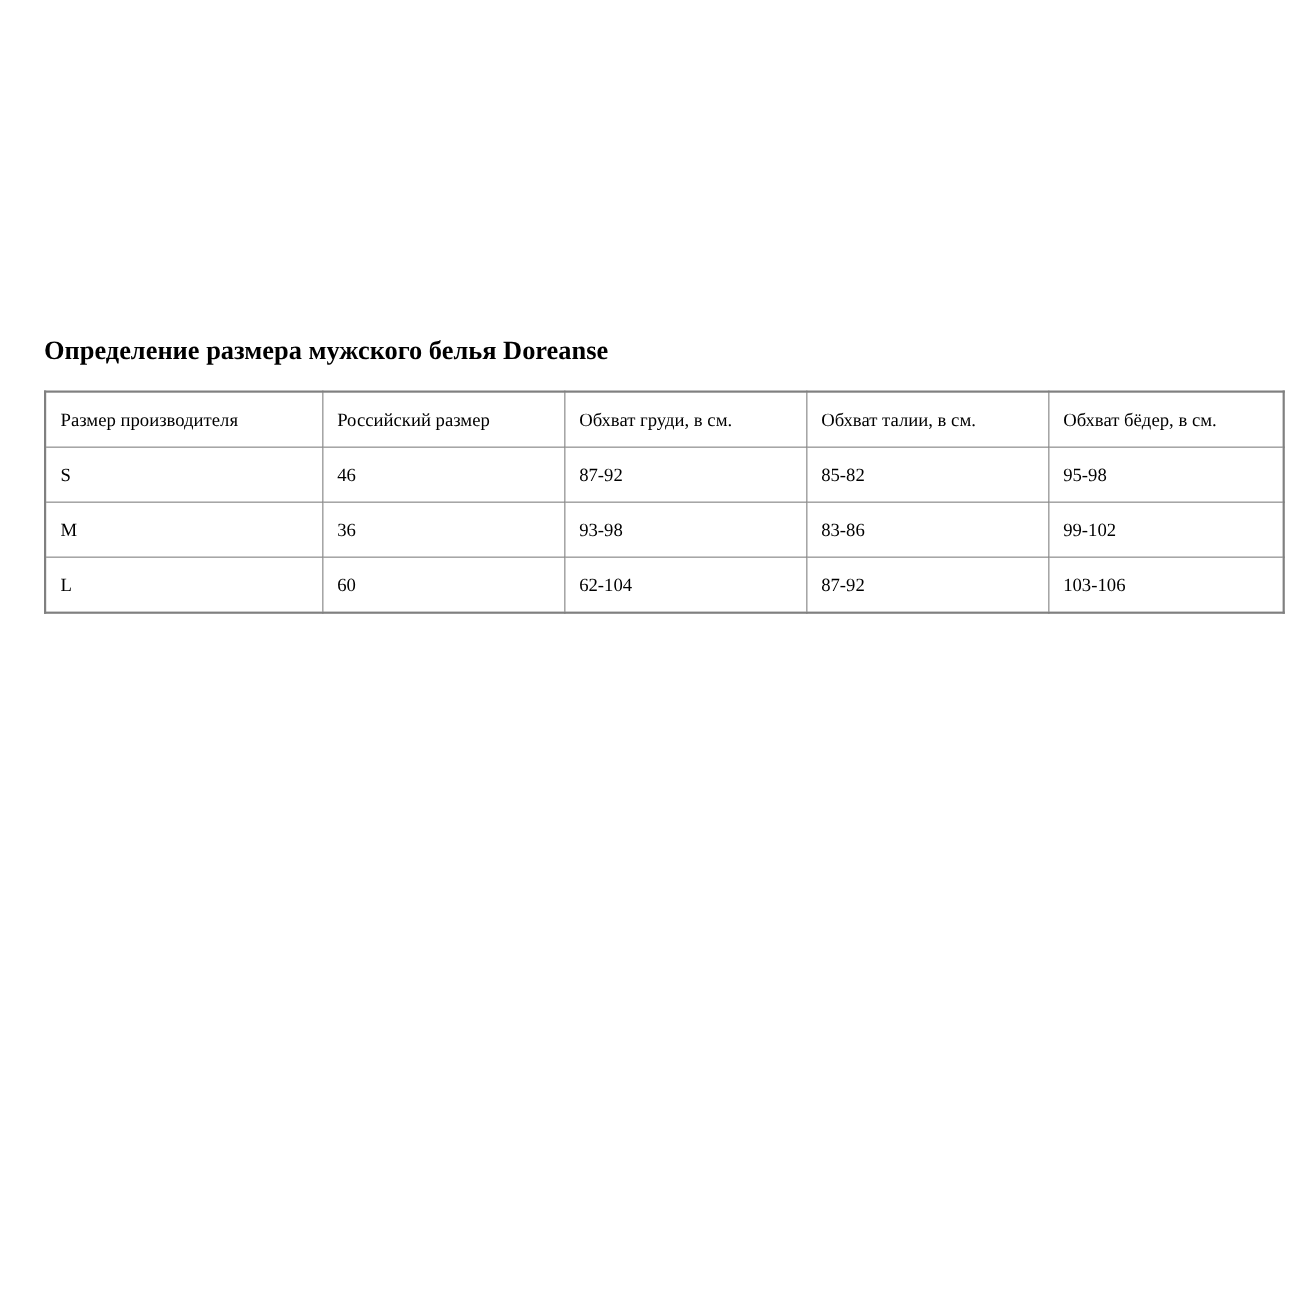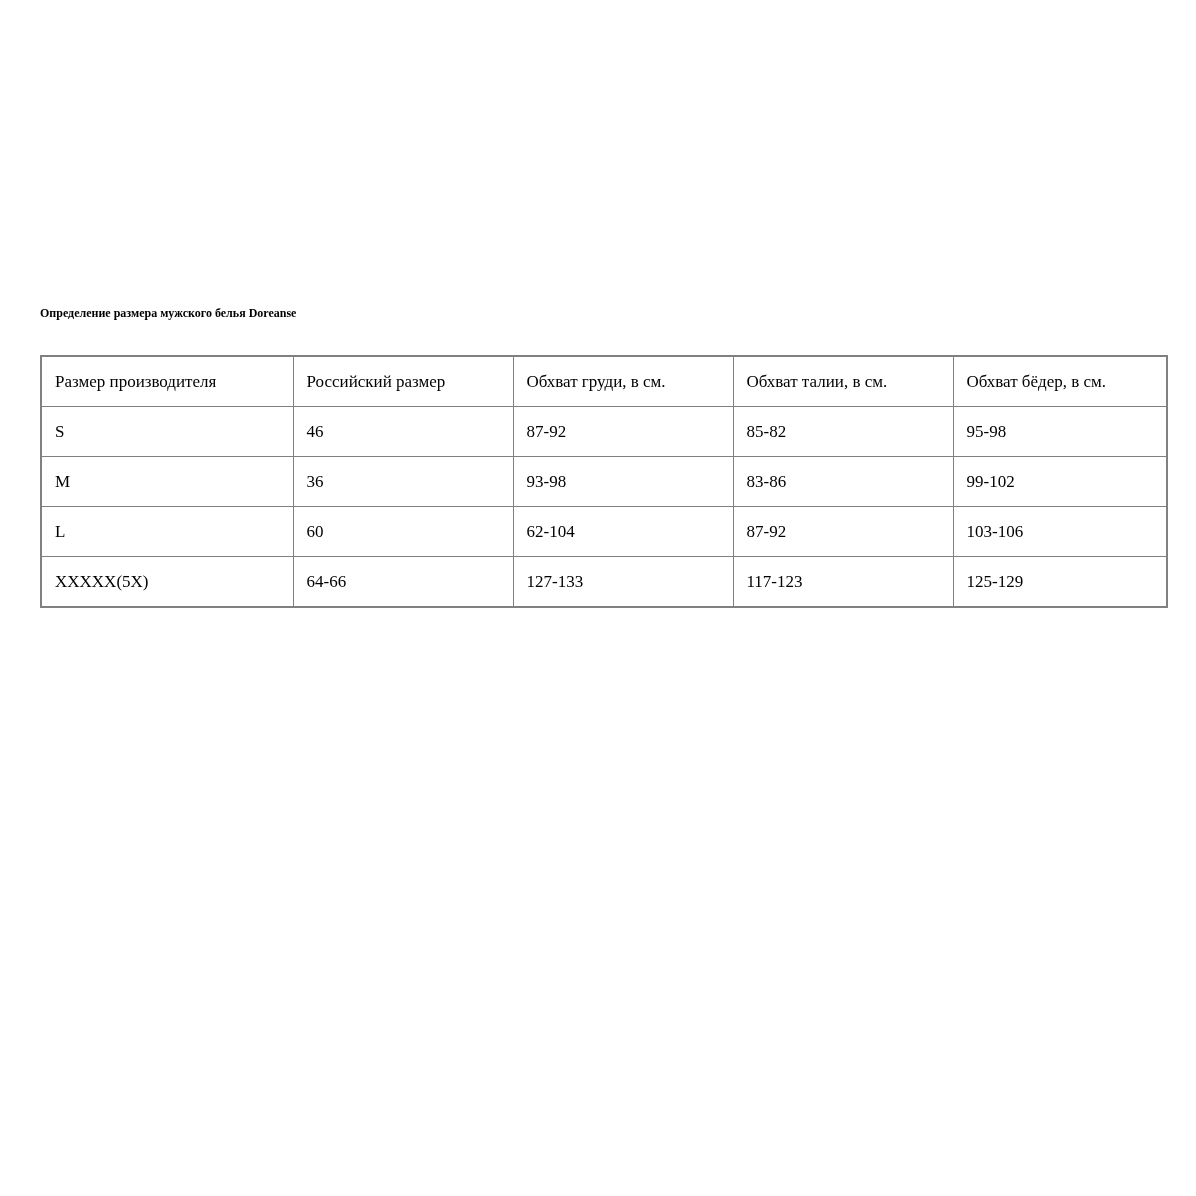--- a/index.html
+++ b/index.html
@@ -12,21 +12,21 @@
     height: 1196px;
     position: relative;
     font-family: "Liberation Serif", "DejaVu Serif", serif;
     color: #000000;
     overflow: hidden;
   }
   .page-title {
     position: absolute;
     left: 40px;
     top: 307px;
-    font-size: 12px;
+    font-size: 24px;
     line-height: 1;
     font-weight: bold;
     white-space: nowrap;
   }
   table.size-table {
     position: absolute;
     left: 40px;
     top: 355px;
     border-collapse: collapse;
     table-layout: fixed;
@@ -83,21 +83,14 @@
       <td>83-86</td>
       <td>99-102</td>
     </tr>
     <tr>
       <td>L</td>
       <td>60</td>
       <td>62-104</td>
       <td>87-92</td>
       <td>103-106</td>
     </tr>
-    <tr>
-      <td>XXXXX(5X)</td>
-      <td>64-66</td>
-      <td>127-133</td>
-      <td>117-123</td>
-      <td>125-129</td>
-    </tr>
   </tbody>
 </table>
 
 </body></html>

